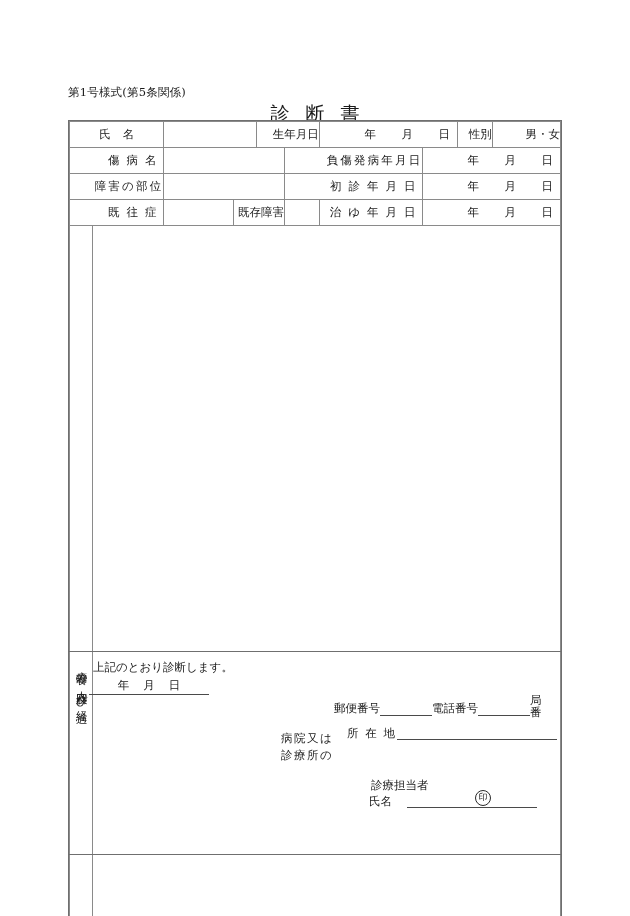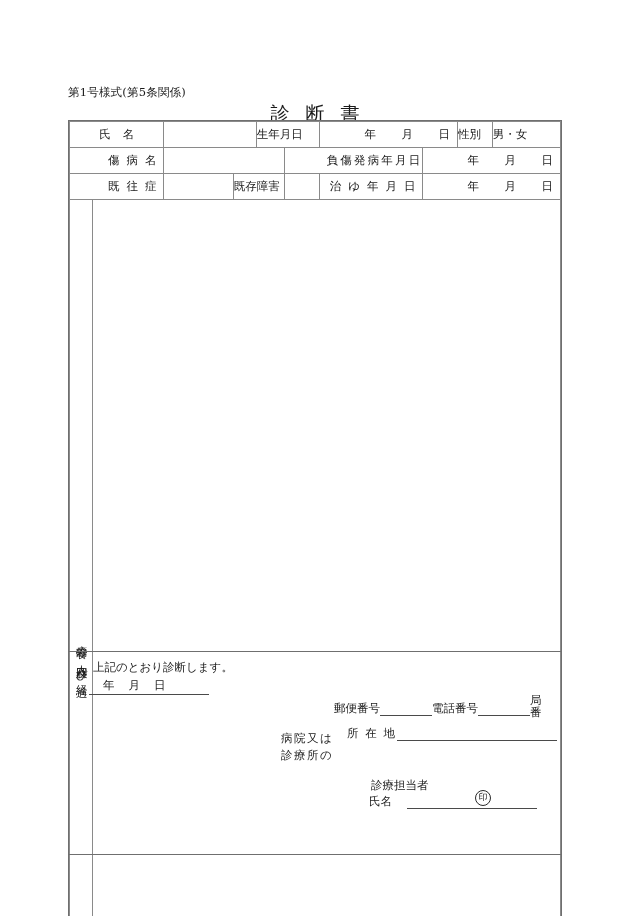--- a/index.html
+++ b/index.html
@@ -61,21 +61,21 @@
     table-layout: fixed;
   }
   table.grid td {
     border: 1px solid #8a8a8a;
     font-size: 11.5px;
     padding: 0;
     vertical-align: middle;
     background: #fff;
   }
   .lbl-c {
-    text-align: left;
+    text-align: right;
     white-space: nowrap;
     height: 25px;
     line-height: 25px;
   }
   .lbl-sp {
     text-align: right;
     white-space: nowrap;
     letter-spacing: 2.2px;
     text-indent: 2.2px;
     height: 25px;
@@ -139,20 +139,21 @@
     left: 24px;
     top: 8px;
     white-space: nowrap;
   }
   .decl-date {
     position: absolute;
     left: 20px;
     top: 26px;
     width: 120px;
     border-bottom: 1px solid #4a4a4a;
+    text-align: center;
     letter-spacing: 14px;
     text-indent: 14px;
     padding-bottom: 1px;
     white-space: nowrap;
   }
 
   .addr-line {
     position: absolute;
     left: 265px;
     top: 40px;
@@ -180,21 +181,20 @@
     left: 212px;
     top: 78px;
     line-height: 1.5;
     text-align: center;
     letter-spacing: 1.5px;
     white-space: nowrap;
   }
   .fld {
     position: absolute;
     display: flex;
-    align-items: flex-end;
     white-space: nowrap;
   }
   .fld .cap {
     display: inline-block;
     text-align: justify;
     text-align-last: justify;
     width: 48px;
   }
   .fld .ul-long {
     display: inline-block;
@@ -262,20 +262,26 @@
         <td class="lbl-c" colspan="2">男・女</td>
       </tr>
 
       <tr>
         <td class="lbl-sp-mid" colspan="2">傷病名</td>
         <td colspan="4"></td>
         <td class="lbl-sp" colspan="4">負傷発病年月日</td>
         <td class="lbl-sp-mid" colspan="4">年　月　日</td>
       </tr>
 
+      <tr>
+        <td class="lbl-sp" colspan="2">障害の部位</td>
+        <td colspan="4"></td>
+        <td class="lbl-sp-mid" colspan="4">初診年月日</td>
+        <td class="lbl-sp-mid" colspan="4">年　月　日</td>
+      </tr>
 
       <tr>
         <td class="lbl-sp-mid" colspan="2">既往症</td>
         <td colspan="2"></td>
         <td class="lbl-c" colspan="2">既存障害</td>
         <td></td>
         <td class="lbl-sp-mid" colspan="3">治ゆ年月日</td>
         <td class="lbl-sp-mid" colspan="4">年　月　日</td>
       </tr>
 

